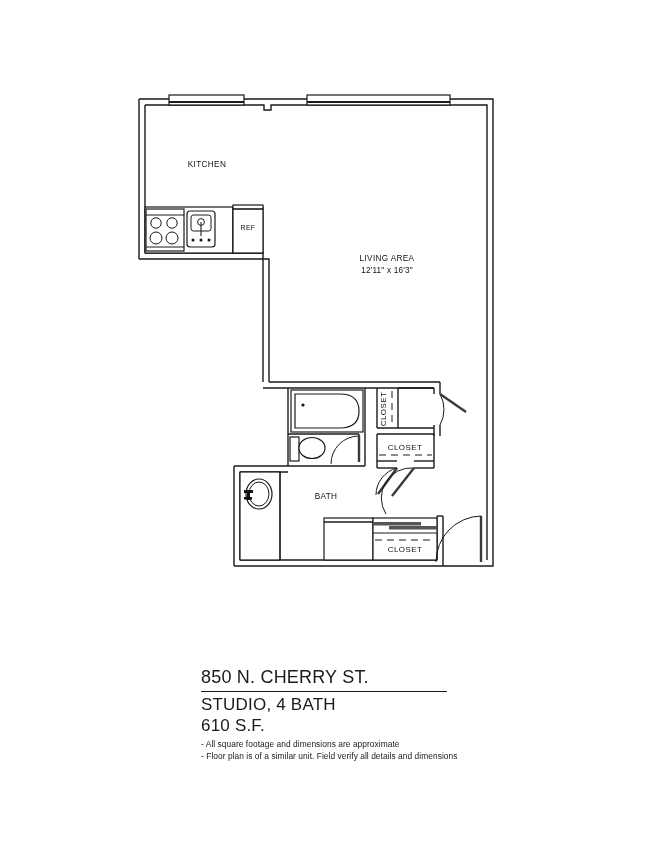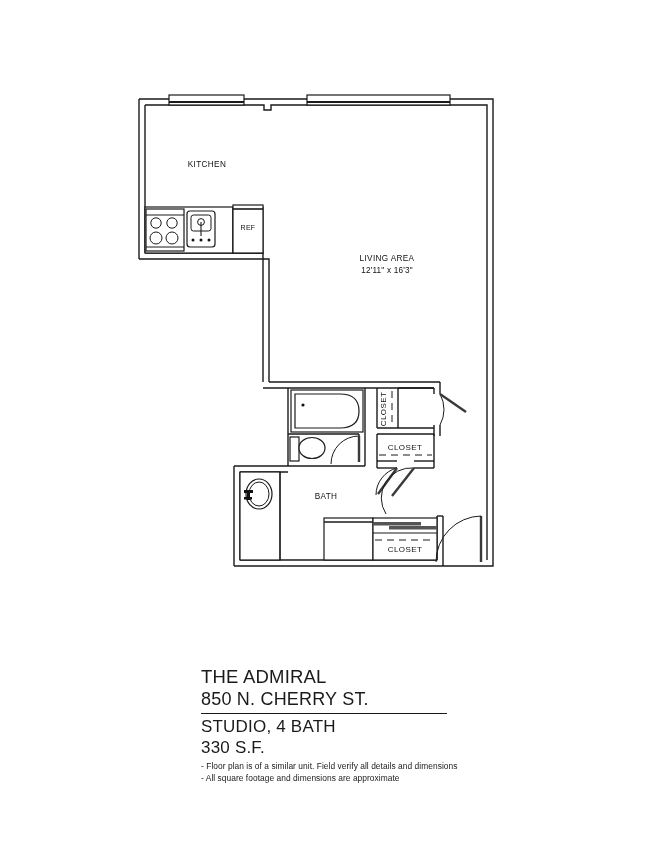--- a/index.html
+++ b/index.html
@@ -260,22 +260,21 @@
   <text class="plan-label" x="207" y="167" text-anchor="middle">KITCHEN</text>
 
   <text class="plan-label" x="387" y="261" text-anchor="middle">LIVING AREA</text>
   <text class="plan-label-dim" x="387" y="273" text-anchor="middle">12'11" x 16'3"</text>
 
   <text class="plan-label" x="326" y="499" text-anchor="middle">BATH</text>
 
 </svg>
 
 <div id="title-block">
-  <div class="tb-line1">THE ADMIRAL</div>
   <div class="tb-line2">850 N. CHERRY ST.</div>
   <div class="tb-rule"></div>
   <div class="tb-line3">STUDIO, 4 BATH</div>
-  <div class="tb-line4">330 S.F.</div>
+  <div class="tb-line4">610 S.F.</div>
   <div class="tb-notes">
+    <div class="tb-note">- All square footage and dimensions are approximate</div>
     <div class="tb-note">- Floor plan is of a similar unit.  Field verify all details and dimensions</div>
-    <div class="tb-note">- All square footage and dimensions are approximate</div>
   </div>
 </div>
 
 </body></html>

